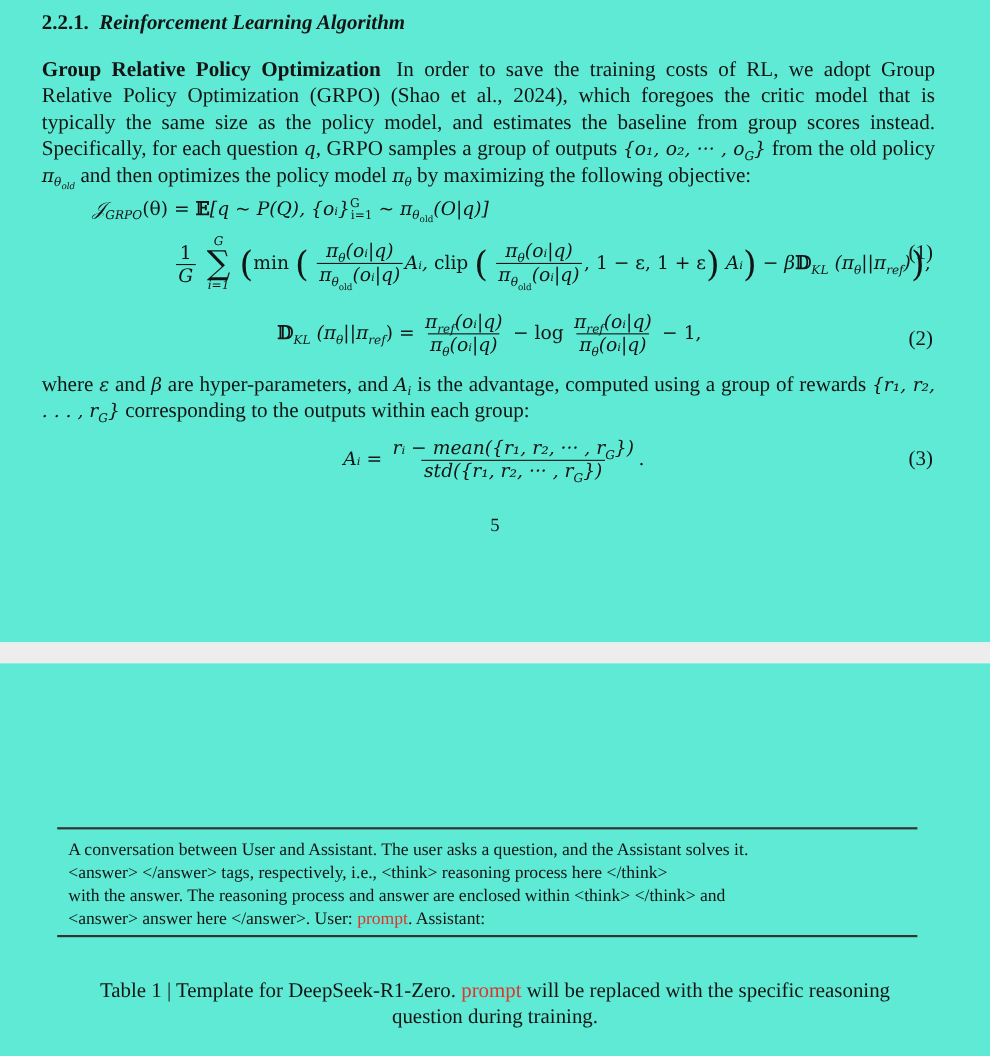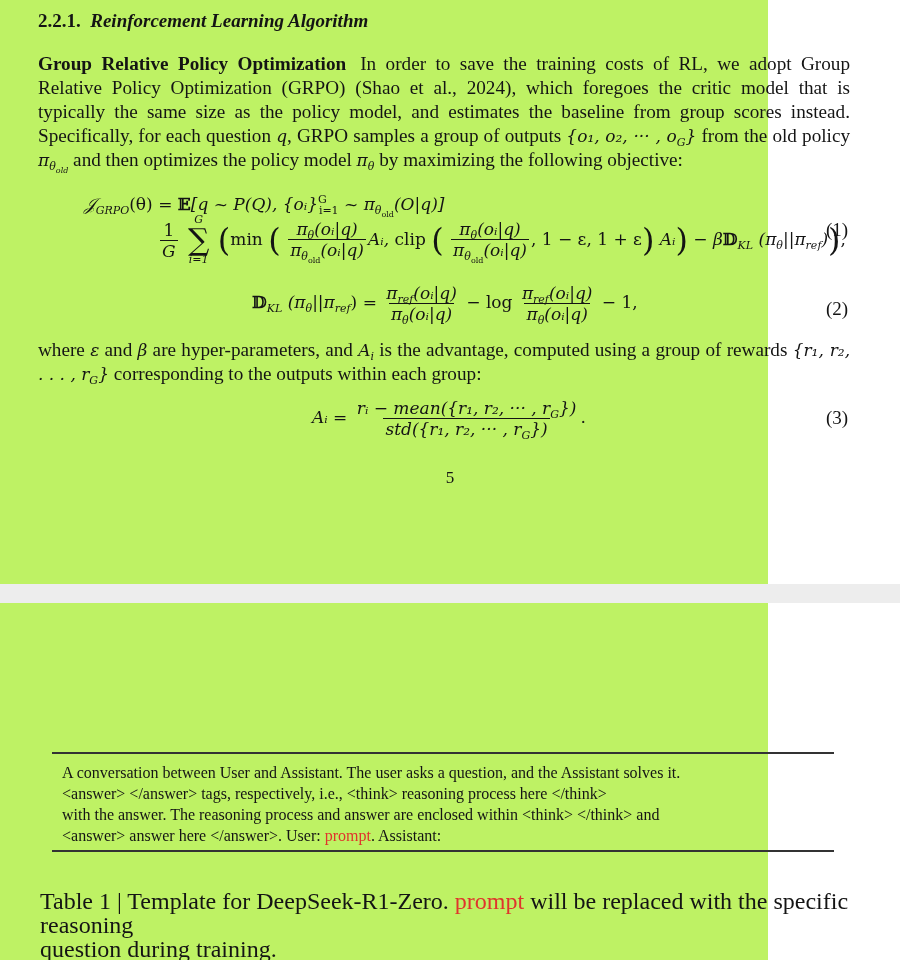--- a/index.html
+++ b/index.html
@@ -1,19 +1,19 @@
 <!DOCTYPE html>
 <html><head>
 <meta charset="utf-8">
 <style>
   * { margin: 0; padding: 0; box-sizing: border-box; }
   html, body { width: 900px; height: 960px; background: #ffffff; overflow: hidden; }
   body { position: relative; font-family: "Liberation Serif", "DejaVu Serif", serif; color: #141414; }
 
-  .page { position: absolute; left: 0; width: 768px; background: #bef264; }
+  .page { position: absolute; left: 0; width: 900px; background: #5eead4; }
   #page-top { top: 0; height: 584px; }
   #page-gap { position: absolute; left: 0; top: 584px; width: 900px; height: 19px; background: #ededed; }
   #page-bottom { top: 603px; height: 357px; }
 
   .sec-title { position: absolute; left: 38px; top: 10px; font-size: 19px; font-weight: bold; }
   .sec-title .num { font-style: normal; }
   .sec-title .name { font-style: italic; }
 
   .para { position: absolute; left: 38px; width: 812px; font-size: 19.2px; line-height: 24px; text-align: justify; }
   #para1 { top: 52px; }
@@ -37,21 +37,21 @@
   #para2 { top: 338px; font-size: 19.2px; }
 
   .pagenum { position: absolute; top: 468px; left: 0; width: 900px; text-align: center; font-size: 17px; }
 
   .table-box { position: absolute; left: 52px; width: 782px; top: 149px; }
   .rule-top { height: 2px; background: #333; }
   .rule-bot { height: 2px; background: #333; }
   .tbl-body { padding: 8px 10px 4px 10px; font-size: 16px; line-height: 21px; }
   .red { color: #e0342c; }
 
-  .caption { position: absolute; top: 286px; left: 40px; width: 820px; text-align: left; font-size: 24px; line-height: 24px; }
+  .caption { position: absolute; top: 286px; left: 40px; width: 820px; text-align: center; font-size: 19px; line-height: 24px; }
 </style>
 </head>
 <body>
 
 <div class="page" id="page-top">
 
   <div class="sec-title">
     <span class="num">2.2.1.</span>&nbsp;
     <span class="name">Reinforcement Learning Algorithm</span>
   </div>
@@ -60,21 +60,21 @@
     <b>Group Relative Policy Optimization</b><span class="gap"></span><span>In order to save the training costs of RL, we adopt Group Relative Policy Optimization (GRPO) (Shao et al., 2024), which foregoes the critic model that is typically the same size as the policy model, and estimates the baseline from group scores instead. Specifically, for each question</span>
     <i class="m">q</i><span>, GRPO samples a group of outputs</span>
     <i class="m"><span>{o₁, o₂, ··· , o</span><sub>G</sub><span>}</span></i>
     <span>from the old policy</span>
     <i class="m"><span>π</span><sub><span>θ</span><sub style="font-size:8px">old</sub></sub></i>
     <span>and then optimizes the policy model</span>
     <i class="m"><span>π</span><sub>θ</sub></i>
     <span>by maximizing the following objective:</span>
   </div>
 
-  <div class="eq" style="left:84px; top:180px;margin-top:14px;">
+  <div class="eq" style="left:84px; top:180px;">
     <i><span>𝒥</span><sub>GRPO</sub></i><span>(θ) = </span><span class="bb">𝔼</span><i>[q ~ P(Q), {oᵢ}</i><sup>G</sup><sub style="margin-left:-8px">i=1</sub><i> ~ π</i><sub><i>θ</i><sub style="font-size:8px">old</sub></sub><i>(O|q)]</i>
   </div>
 
   <div class="eq" style="left:158px; top:214px;">
     <span class="frac">
         <span>1</span>
         <span class="den"><i>G</i></span>
       </span>
     <span class="sum">
         <span class="lim">G</span>

